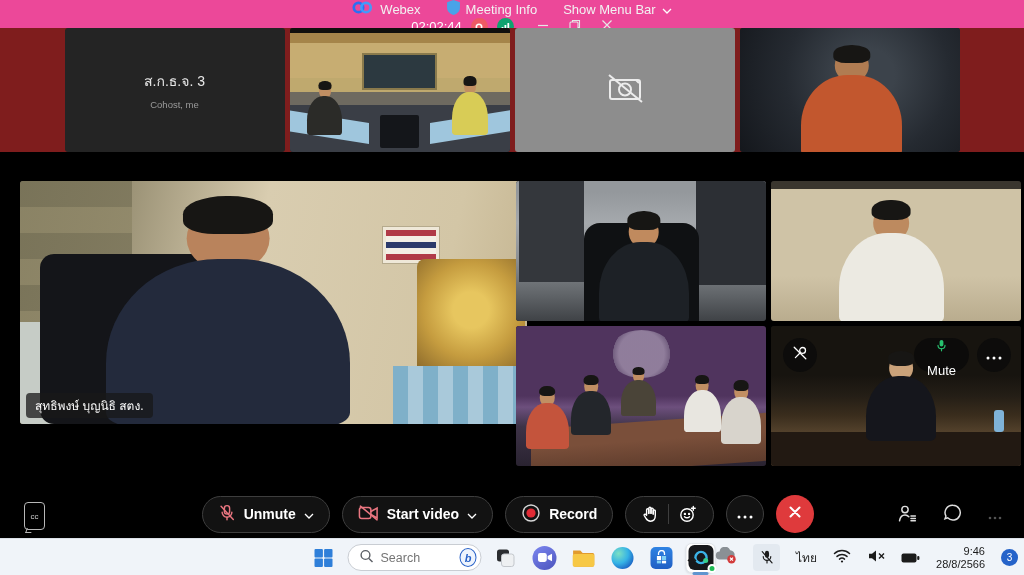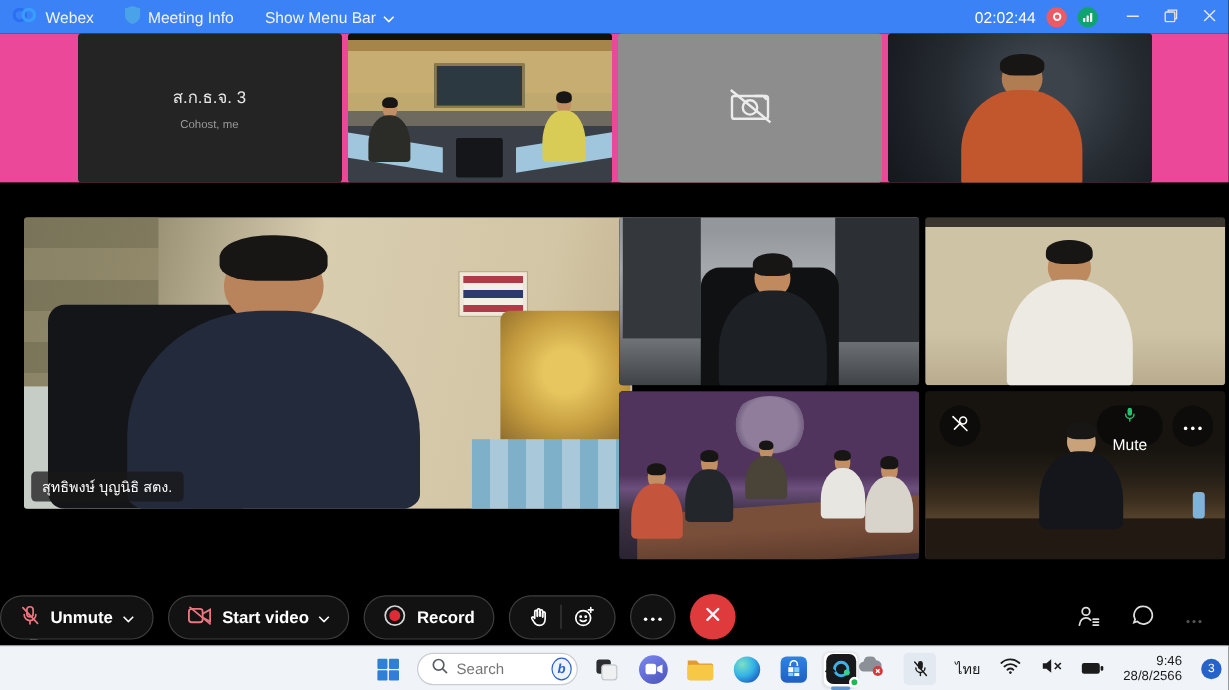--- a/index.html
+++ b/index.html
@@ -1,31 +1,31 @@
 <!DOCTYPE html>
 <html><head>
 <meta charset="utf-8">
 <style>
   *{margin:0;padding:0;box-sizing:border-box;}
   html,body{width:1024px;height:575px;}
   body{font-family:"Liberation Sans",sans-serif;background:#000;position:relative;overflow:hidden;}
   .abs{position:absolute;}
   
-  .titlebar{position:absolute;top:0;left:0;width:1024px;height:28px;background:#3b82f6;display:flex;align-items:center;justify-content:space-between;padding:0 10px;color:#f2f2f2;font-size:13px;}
+  .titlebar{position:absolute;top:0;left:0;width:1024px;height:28px;background:#ec4899;display:flex;align-items:center;justify-content:space-between;padding:0 10px;color:#f2f2f2;font-size:13px;flex-direction:column;}
   .tb-left{display:flex;align-items:center;gap:7px;}
   .tb-left .sp{width:12px;}
   .menu-item{display:flex;align-items:center;gap:6px;cursor:default;}
   .tb-right{display:flex;align-items:center;gap:9px;}
   .tb-right .winctl{display:flex;align-items:center;gap:20px;margin-left:14px;}
   .badge{width:17px;height:17px;border-radius:50%;display:flex;align-items:center;justify-content:center;}
   .badge.red{background:#ee5a64;}
   .badge.green{background:#0fa36f;}
   .timer{font-size:13px;color:#fff;}
   
-  .filmstrip{position:absolute;top:28px;left:0;width:1024px;height:124px;display:flex;justify-content:center;gap:5px;background:#ec4899;}
+  .filmstrip{position:absolute;top:28px;left:0;width:1024px;height:124px;display:flex;justify-content:center;gap:5px;background:#7f1d1d;}
   .thumb{width:220px;height:124px;position:relative;overflow:hidden;border-radius:3px;background:#222;flex:none;}
   .t1{background:#242424;display:flex;flex-direction:column;align-items:center;justify-content:center;gap:7px;}
   .t1 .tt{color:#e8e8e8;font-size:14px;}
   .t1 .ts{color:#9a9a9a;font-size:9.5px;}
   .t3{background:#8d8d8d;display:flex;align-items:center;justify-content:center;}
   
   .video{position:absolute;overflow:hidden;border-radius:3px;background:#111;}
   #main-video{left:0;top:181px;width:507px;height:243px;margin-left:20px;}
   #grid-tl{left:516px;top:181px;width:250px;height:140px;}
   #grid-tr{left:771px;top:181px;width:250px;height:140px;}
@@ -65,21 +65,21 @@
   .s-purple{background:linear-gradient(180deg,#50345e 0 50%,#6d4f7d 58%,#3d3347 72%,#2a2331 100%);}
   .p-emblem{left:37%;top:3%;width:26%;height:34%;border-radius:50%;background:radial-gradient(circle,#9b8aa6 0 56%,#7a6887 70%,rgba(0,0,0,0) 71%);opacity:.85;}
   .p-table{left:6%;bottom:-2%;width:94%;height:34%;background:linear-gradient(180deg,#7a4f3a 0 40%,#5e3c2c 100%);transform:skewY(-4deg);}
   
   .s-host{background:linear-gradient(180deg,#17140f 0 35%,#241e16 50%,#3a2d1d 64%,#54422c 76%,#6b543a 100%);}
   .h-desk{left:0;bottom:0;width:100%;height:24%;background:#221912;}
   .h-blue{right:7%;bottom:24%;width:10px;height:22px;background:#7fb3d8;border-radius:3px;}
   .ov-circle{position:absolute;width:34px;height:34px;border-radius:50%;background:rgba(10,10,10,.78);display:flex;align-items:center;justify-content:center;z-index:6;}
   .mute-pill{position:absolute;right:52px;top:12px;height:34px;border-radius:17px;background:rgba(10,10,10,.82);display:flex;align-items:center;gap:6px;padding:0 13px;color:#fff;font-size:13px;z-index:6;flex-direction:column;}
   
-  .controls{position:absolute;left:0;top:492px;width:1016px;height:44px;display:flex;align-items:center;justify-content:flex-start;gap:12px;}
+  .controls{position:absolute;left:0;top:492px;width:1016px;height:44px;display:flex;align-items:center;justify-content:center;gap:12px;}
   .pill{display:flex;align-items:center;gap:8px;height:37px;padding:0 15px;border:1px solid #3e3e3e;border-radius:19px;background:#121212;color:#fff;font-size:14px;font-weight:700;}
   .circle-btn{width:38px;height:38px;border-radius:50%;border:1px solid #3e3e3e;background:#121212;display:flex;align-items:center;justify-content:center;}
   .leave{background:#df3a3c;border:none;}
   .iconpair{display:flex;align-items:center;gap:0;padding:0 6px;}
   .iconpair .half{padding:0 9px;display:flex;align-items:center;}
   .iconpair .div{width:1px;height:20px;background:#3e3e3e;}
   .panel-icons{position:absolute;right:22px;top:503px;display:flex;align-items:center;gap:25px;}
   .cc-btn{position:absolute;left:24px;top:502px;width:21px;height:28px;border:1.3px solid #b8b8b8;border-radius:4px;color:#cfcfcf;font-size:8px;display:flex;align-items:center;justify-content:center;background:rgba(0,0,0,.4);}
   .cc-btn::after{content:"";position:absolute;left:1px;bottom:-4px;width:5px;height:4px;border-left:1.3px solid #b8b8b8;border-bottom:1.3px solid #b8b8b8;transform:skewX(-18deg);}
   

